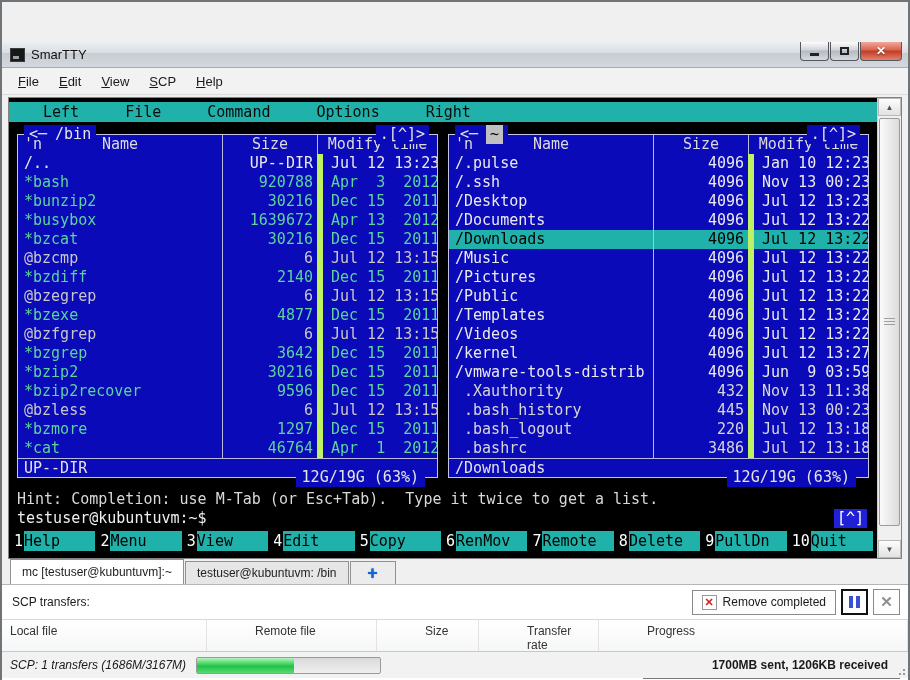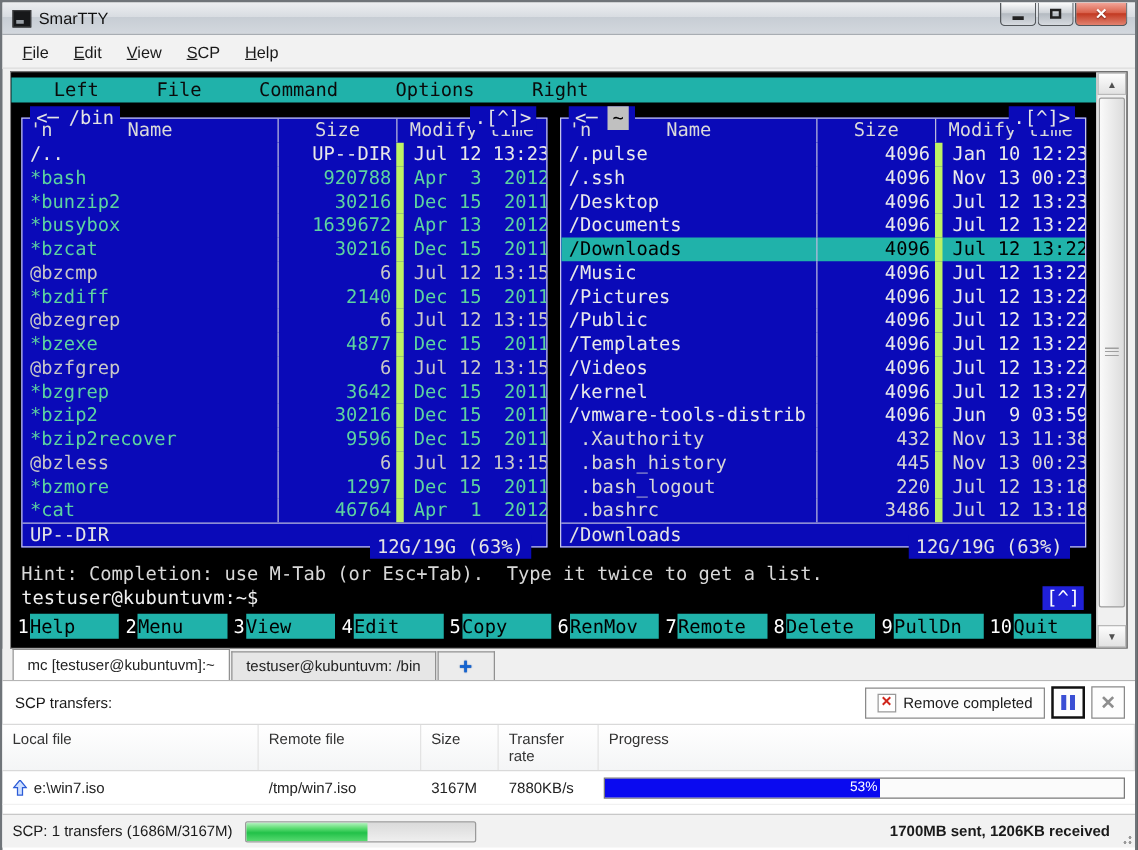--- a/index.html
+++ b/index.html
@@ -6,21 +6,21 @@
   body { background:#555; font-family:"Liberation Sans", sans-serif; }
   .window {
     width:910px; height:680px; position:relative;
     border:2px solid #6f7479; background:#f0f0f0;
     box-shadow:0 0 0 1px #3c4043;
   }
   
   .titlebar {
     height:26px; display:flex; align-items:center; padding-left:8px;
     background:linear-gradient(180deg,#eceef1 0%,#d9dde2 45%,#c7cdd4 46%,#d3d8de 100%);
-    border-bottom:1px solid #a8adb3; position:relative;
+    border-bottom:1px solid #a8adb3; position:relative;margin-top:40px;
   }
   .app-icon { width:15px; height:14px; background:#17181a; border:1px solid #3a3b3d; margin-right:6px; position:relative; }
   .app-icon::after { content:""; position:absolute; left:2px; bottom:2px; width:6px; height:3px; background:#9aa0a6; }
   .title-text { font-size:13px; color:#111; }
   .win-controls { position:absolute; top:0; right:6px; display:flex; }
   .win-btn {
     width:29px; height:19px; border:1px solid #54585c; border-top:none;
     background:linear-gradient(180deg,#fdfdfd,#cfd3d8 45%,#b4bac1 50%,#d6dadf);
     border-radius:0 0 4px 4px; margin-left:1px;
     display:flex; align-items:center; justify-content:center; cursor:pointer;
@@ -91,33 +91,33 @@
   .scp-label { font-size:12px; color:#1a1a1a; }
   .scp-actions { margin-left:auto; display:flex; align-items:center; gap:5px; }
   .btn-remove { display:flex; align-items:center; gap:6px; height:25px; padding:0 9px; font-size:12px; color:#1a1a1a;
                 background:#fdfdfd; border:1px solid #8a8a8a; cursor:pointer; }
   .icon-remove { width:15px; height:15px; border:1px solid #999; background:#fff; color:#d0271d; font-size:11px; font-weight:bold;
                  display:flex; align-items:center; justify-content:center; line-height:1; }
   .btn-pause { width:27px; height:26px; border:2px solid #111; background:#fdfdfd; display:flex; align-items:center; justify-content:center; gap:3px; cursor:pointer; }
   .pause-bar { width:4px; height:12px; background:#3b4fd4; }
   .btn-close-pane { width:27px; height:26px; border:1px solid #8a8a8a; background:#fdfdfd; display:flex; align-items:center; justify-content:center;
                     color:#8e8e8e; font-size:15px; font-weight:bold; cursor:pointer; }
-  .tgrid { display:grid; grid-template-columns:205px 130px 62px 80px 1fr; }
+  .tgrid { display:grid; grid-template-columns:205px 130px 62px 80px 1fr;gap:40px; }
   .thead { border-top:1px solid #d9d9d9; border-bottom:1px solid #d9d9d9; background:linear-gradient(180deg,#ffffff,#f4f5f6); }
   .th { font-size:12px; color:#333; padding:4px 8px; border-right:1px solid #e3e3e3; cursor:default; }
   .trow { border-bottom:1px solid #f1f1f1; }
   .tc { font-size:12px; color:#222; padding:6px 8px; display:flex; align-items:center; gap:5px; white-space:nowrap; overflow:hidden; }
   .upload-arrow { flex:0 0 auto; }
   .c-prog { padding:4px 8px 4px 4px; }
   .pbar { flex:1; height:17px; border:1px solid #7a7a7a; background:#fbfbfb; }
   .pfill { display:block; height:100%; background:#0a0af0; color:#fff; font-size:11px; text-align:right; line-height:15px; padding-right:2px; }
   
   .statusbar { position:absolute; left:0; right:0; bottom:0; height:27px; background:#f2f2f2; border-top:1px solid #c8c8c8;
                display:flex; align-items:center; padding:0 20px 0 8px; }
-  .status-left { font-size:12px; color:#1a1a1a; white-space:nowrap; }
+  .status-left { font-size:12px; color:#1a1a1a; white-space:nowrap;font-style:italic; }
   .gbar { width:185px; height:17px; border:1px solid #9a9a9a; border-radius:2px; margin-left:10px;
           background:linear-gradient(180deg,#dadada,#efefef); overflow:hidden; }
   .gfill { display:block; height:100%; background:linear-gradient(180deg,#b9f2c3 0%,#5fdd74 30%,#22c149 55%,#57da70 100%); }
   .status-right { margin-left:auto; font-size:12px; color:#1a1a1a; white-space:nowrap;font-weight:bold; }
   .resize-grip { position:absolute; right:2px; bottom:2px; width:10px; height:10px; cursor:nwse-resize;
                  background:
                    radial-gradient(circle at 8px 8px,#9a9a9a 1px,transparent 1.4px),
                    radial-gradient(circle at 8px 4px,#9a9a9a 1px,transparent 1.4px),
                    radial-gradient(circle at 4px 8px,#9a9a9a 1px,transparent 1.4px); }
 </style>

